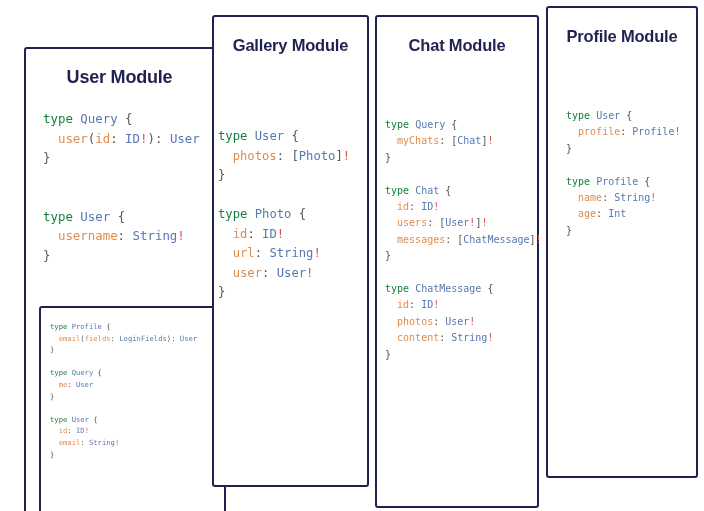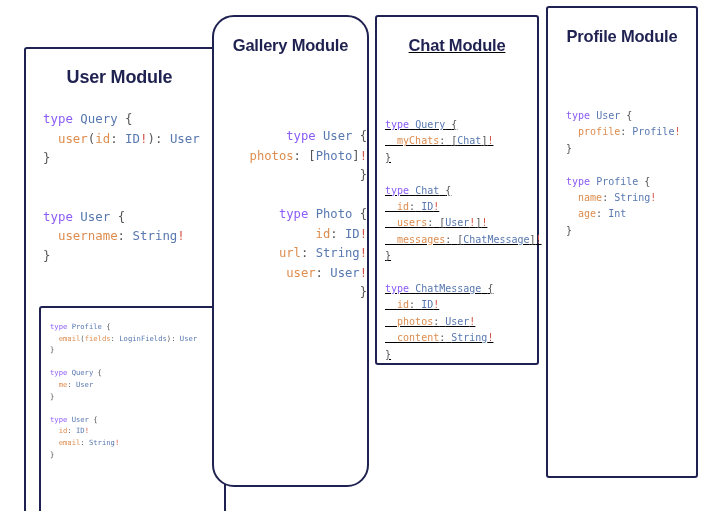--- a/index.html
+++ b/index.html
@@ -40,21 +40,21 @@
     letter-spacing: -0.2px;
   }
 
   .code-block {
     font-family: "DejaVu Sans Mono", "Liberation Mono", monospace;
     white-space: pre;
     color: #555555;
   }
 
   
-  .t-kw   { color: #8b5cf6; }          
+  .t-kw   { color: #15803d; }          
   .t-type { color: #5878b0; }          
   .t-field{ color: #dd8c4e; }          
   .t-punc { color: #555555; }          
   .t-bang { color: #d4554a; }          
 
   
   #card-user {
     left: 24px;  top: 15px;  width: 191px; height: 472px; margin-top: 32px;
   }
   #card-user > .module-title {
@@ -77,36 +77,35 @@
     margin-top: 11px;
   }
   #card-auth .code-block {
     font-size: 7.2px;
     line-height: 11.6px;
     margin: 13px 0 0 9px;
   }
 
   
   #card-gallery {
-    left: 212px; top: 15px; width: 157px; height: 472px; border-radius: 22px;
+    left: 212px; top: 15px; width: 157px; height: 472px;
   }
   #card-gallery > .module-title {
     font-size: 16.5px;
     margin-top: 19px;
   }
   #card-gallery .code-block {
     font-size: 12.2px;
     line-height: 19.5px;
-    margin: 72px 0 0 16px;
-    text-align: right;
+    margin: 72px 0 0 4px;
   }
 
   
   #card-chat {
-    left: 375px; top: 15px; width: 164px; height: 350px; text-decoration: underline;
+    left: 375px; top: 15px; width: 164px; height: 493px;
   }
   #card-chat > .module-title {
     font-size: 16.5px;
     margin-top: 19px;
   }
   #card-chat .code-block {
     font-size: 10px;
     line-height: 16.4px;
     margin: 62px 0 0 8px;
   }

